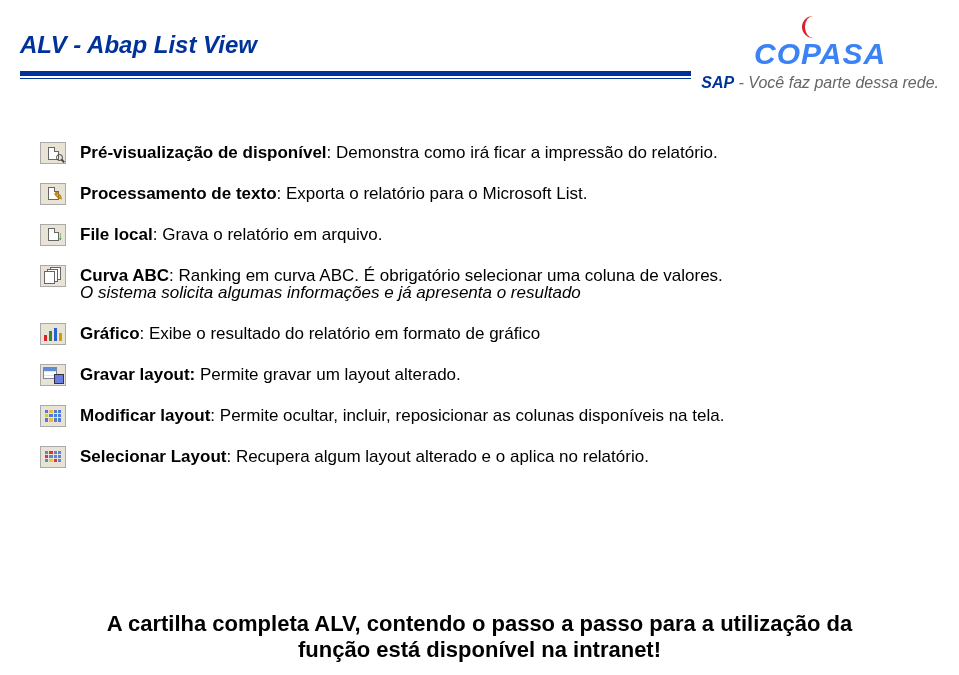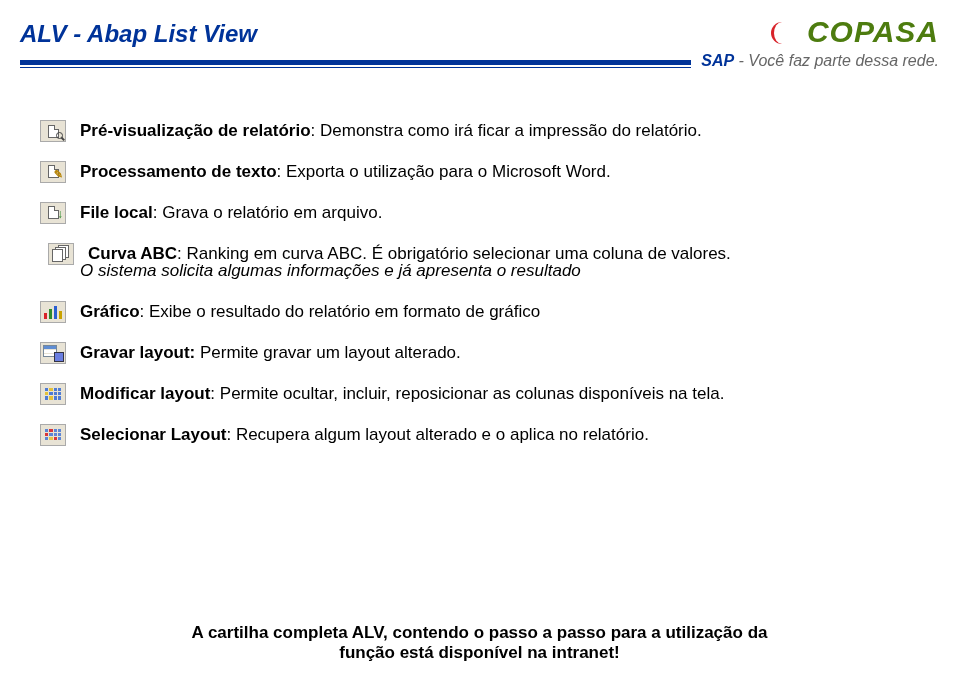--- a/index.html
+++ b/index.html
@@ -43,26 +43,27 @@
     background: #003399;
   }
   .logo-block {
     text-align: right;
     min-width: 230px;
     padding-left: 10px;
   }
   .logo-main {
     font-weight: 900;
     font-size: 30px;
-    color: #4d7c0f;
+    color: #3b82f6;
     letter-spacing: 1px;
     font-style: italic;
     display: flex;
     align-items: center;
     justify-content: flex-end;
+    flex-direction: column;
   }
   .logo-swoosh {
     display: inline-block;
     width: 34px; height: 22px;
     border: 3px solid #d8232a;
     border-right: none;
     border-top: none;
     border-bottom: none;
     border-radius: 20px 0 0 20px;
     margin-right: 2px;
@@ -164,21 +165,21 @@
     margin-bottom: 18px;
     margin-top:-10px;
   }
 
   .footer {
     position: absolute;
     bottom: 12px;
     left: 0; right: 0;
     text-align: center;
     font-weight: bold;
-    font-size: 17px;
+    font-size: 22px;
     padding: 0 80px;
   }
 </style>
 </head>
 <body>
 
 <div class="header">
   <div class="title-block">
     <div class="title">ALV - Abap List View</div>
     <div class="title-underline-wrap">
@@ -198,45 +199,45 @@
 </div>
 
 <div class="content">
 
   <div class="item-row">
     <div class="icon-box">
       <div class="icon-page"></div>
         <div class="icon-glass"></div>
     </div>
     <div class="item-text">
-      <b>Pré-visualização de relatório</b><span>: Demonstra como irá ficar  a impressão do relatório.</span>
+      <b>Pré-visualização de disponível</b><span>: Demonstra como irá ficar  a impressão do relatório.</span>
     </div>
   </div>
 
   <div class="item-row">
     <div class="icon-box">
       <div class="icon-page"></div>
         <span class="icon-ink" style="position:absolute;right:2px;bottom:0;font-size:11px;">✎</span>
     </div>
     <div class="item-text">
-      <b>Processamento de texto</b><span>: Exporta o utilização para o Microsoft Word.</span>
+      <b>Processamento de texto</b><span>: Exporta o relatório para o Microsoft List.</span>
     </div>
   </div>
 
   <div class="item-row">
     <div class="icon-box">
       <div class="icon-page"></div>
         <span style="position:absolute;right:2px;bottom:1px;color:#2e8b2e;font-size:12px;font-weight:bold;">↓</span>
     </div>
     <div class="item-text">
       <b>File local</b><span>: Grava o relatório em arquivo.</span>
     </div>
   </div>
 
-  <div class="item-row" style="margin-bottom:4px;margin-left:8px;">
+  <div class="item-row" style="margin-bottom:4px;">
     <div class="icon-box">
       <div class="icon-abc-stack"></div>
         <div class="icon-abc-stack2"></div>
         <div class="icon-abc" style="position:absolute;left:3px;top:5px;"></div>
     </div>
     <div class="item-text">
       <b>Curva ABC</b><span>: Ranking em curva ABC. É obrigatório selecionar uma coluna de valores.</span>
     </div>
   </div>
   <div class="note">O sistema solicita algumas  informações e já apresenta o resultado</div>

